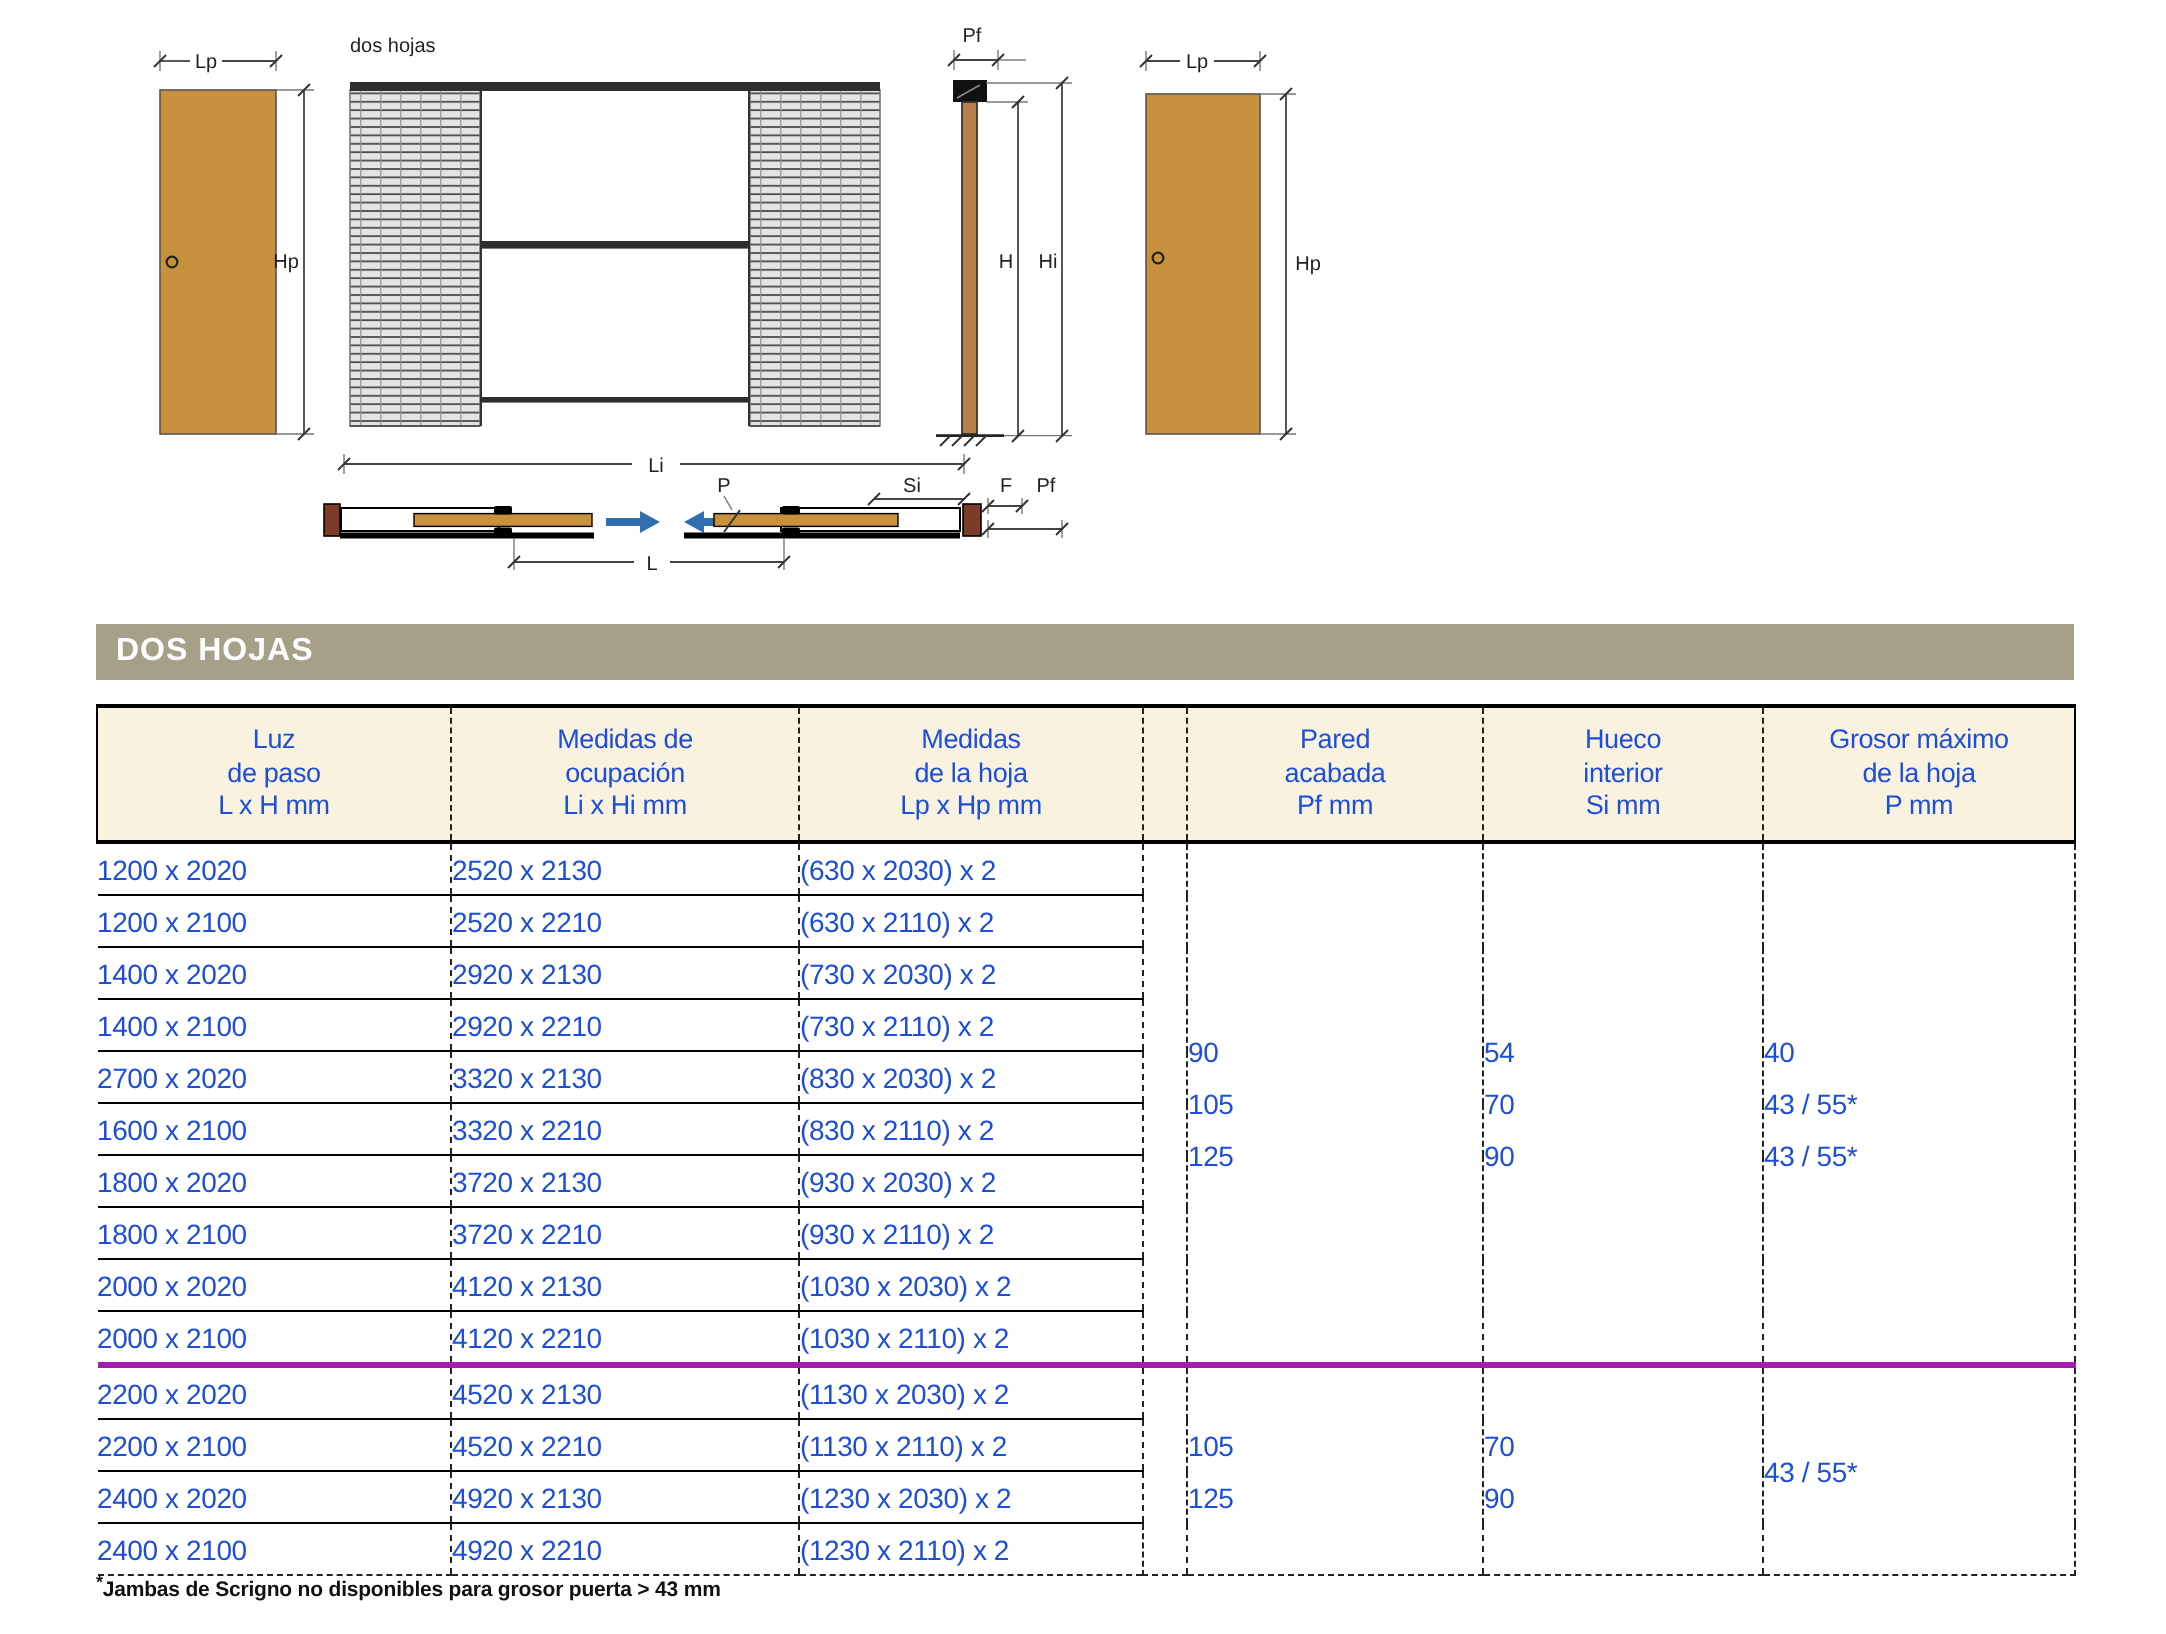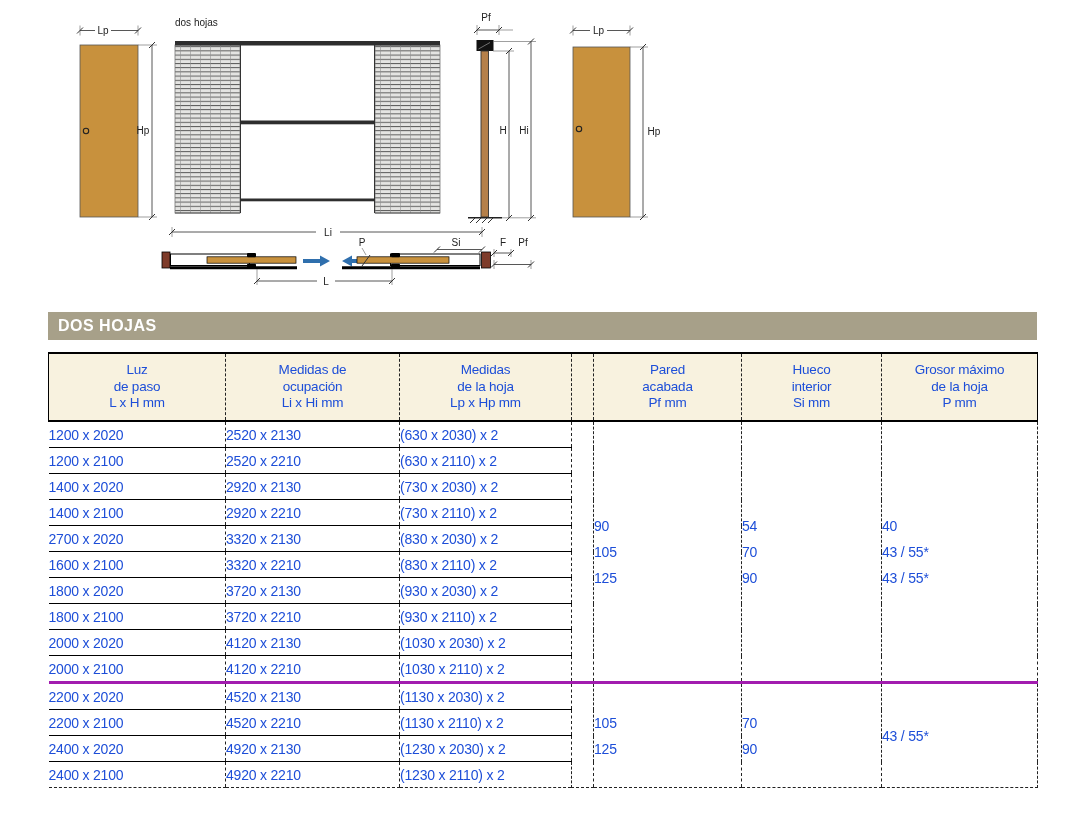--- a/index.html
+++ b/index.html
@@ -333,14 +333,17 @@
         <td class="c3">(1230 x 2030) x 2</td>
       </tr>
       <tr class="last">
         <td class="c1">2400 x 2100</td>
         <td class="c2">4920 x 2210</td>
         <td class="c3">(1230 x 2110) x 2</td>
       </tr>
     </tbody>
   </table>
 
+  <div class="footnote">
+    <sup>*</sup><span>Jambas de Scrigno no disponibles para grosor puerta &gt; 43 mm</span>
+  </div>
 
 </div>
 
 </body></html>

